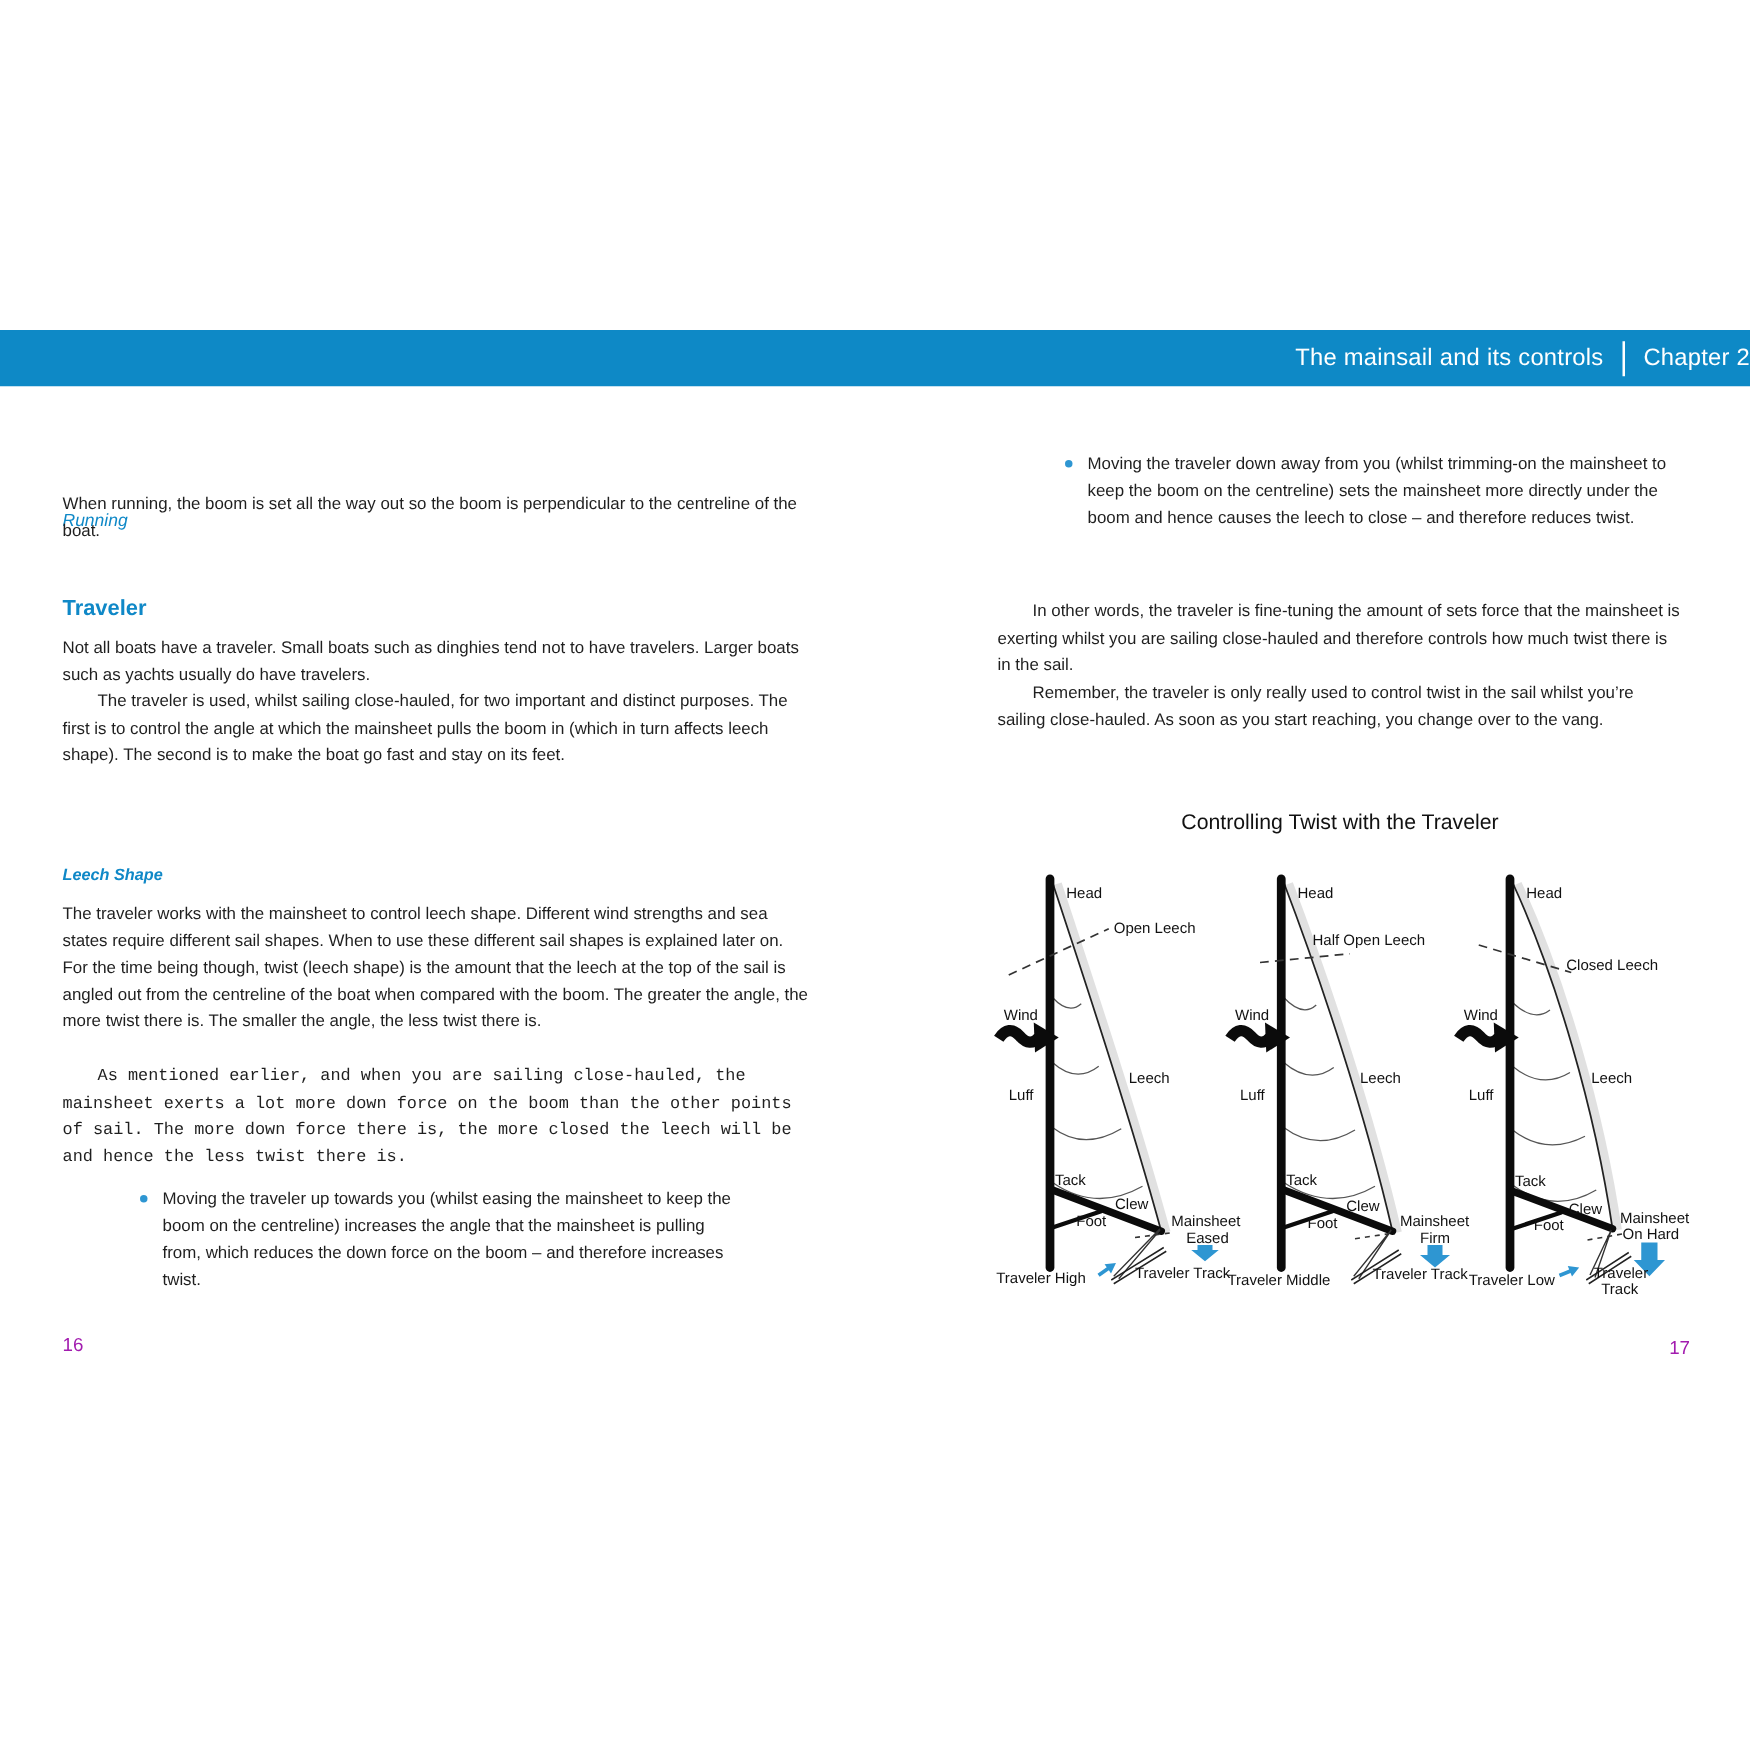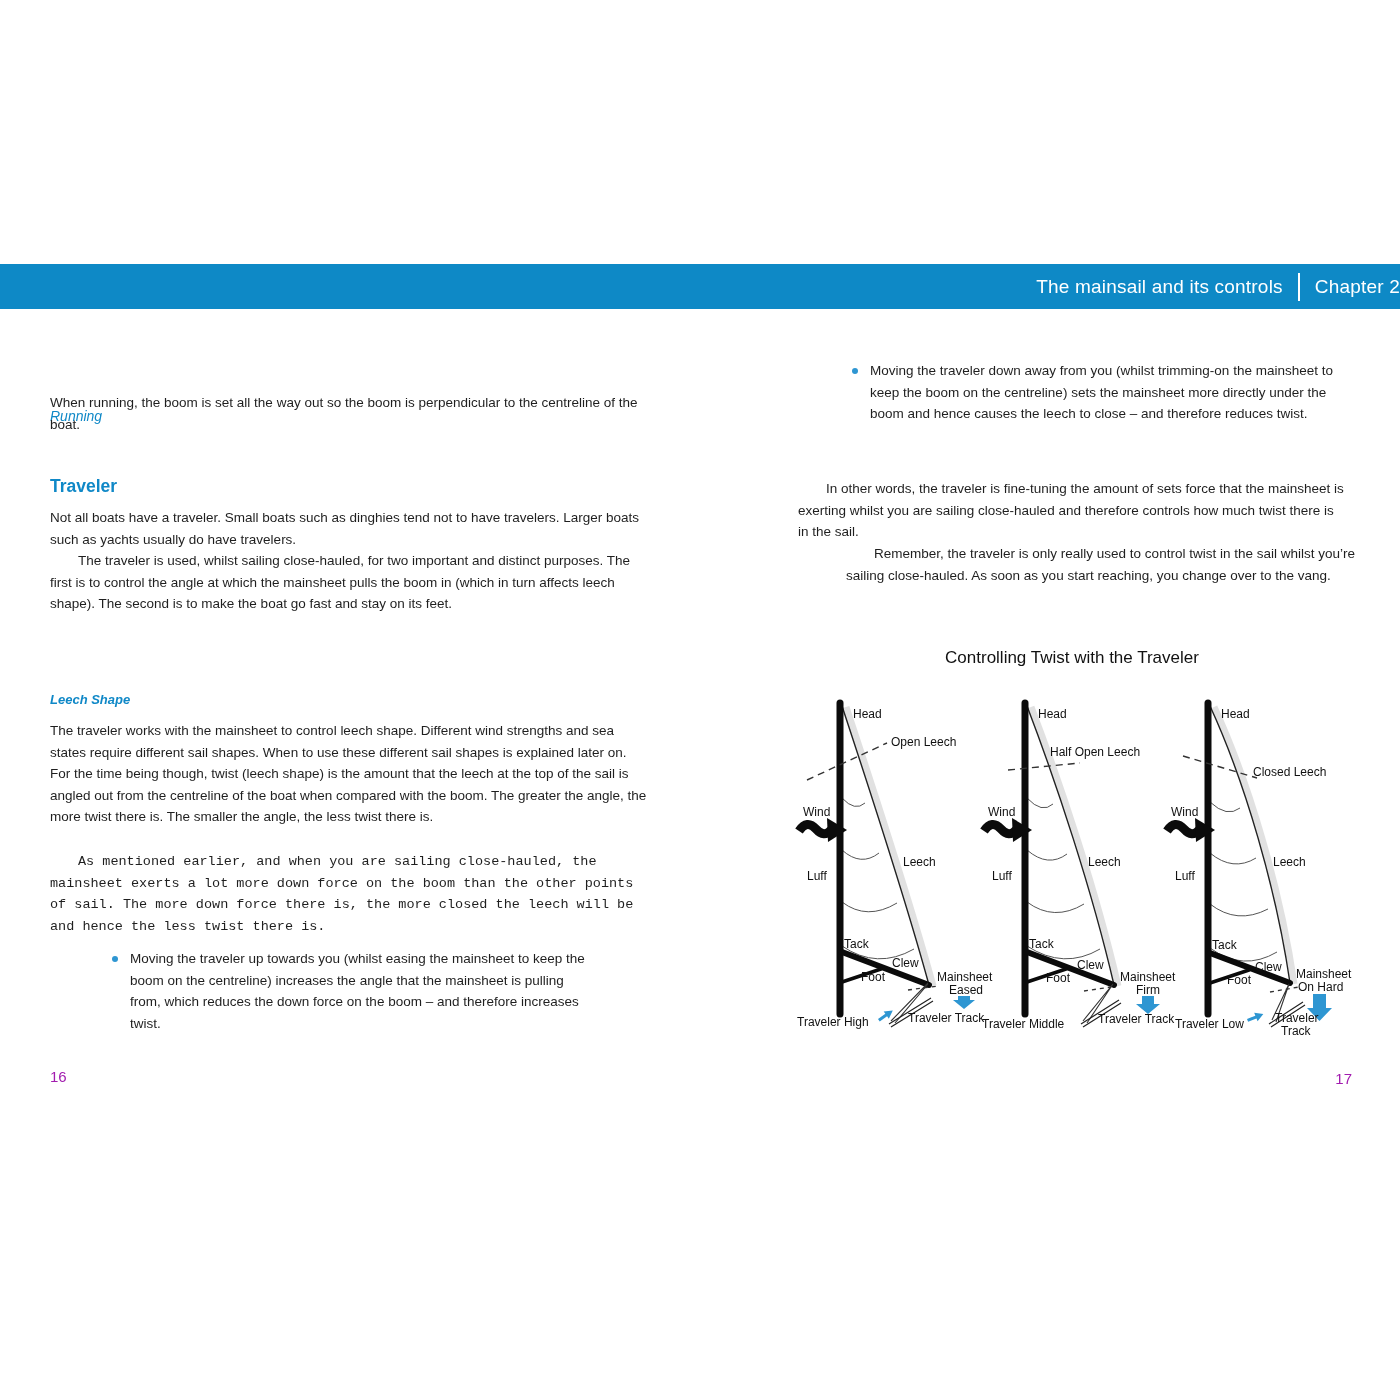--- a/index.html
+++ b/index.html
@@ -75,21 +75,21 @@
     <p class="bullet-text" style="margin-left:12px;width:468px;">Moving the traveler up towards you (whilst easing the mainsheet to keep the boom on the centreline) increases the angle that the mainsheet is pulling from, which reduces the down force on the boom – and therefore increases twist.</p>
   </div>
 
   <p class="abs pageno" style="left:50px;top:1068px;">16</p>
 
   <div class="abs bullet-row" style="left:852px;top:360px;width:500px;">
     <span class="dot"></span>
     <p class="bullet-text" style="margin-left:12px;width:478px;">Moving the traveler down away from you (whilst trimming-on the mainsheet to keep the boom on the centreline) sets the mainsheet more directly under the boom and hence causes the leech to close – and therefore reduces twist.</p>
   </div>
   <p class="abs body-p indent" style="left:798px;top:478px;width:548px;">In other words, the traveler is fine-tuning the amount of sets force that the mainsheet is exerting whilst you are sailing close-hauled and therefore controls how much twist there is in the sail.</p>
-  <p class="abs body-p indent" style="left:798px;top:543px;width:548px;margin-left:48px;">Remember, the traveler is only really used to control twist in the sail whilst you’re sailing close-hauled. As soon as you start reaching, you change over to the vang.</p>
+  <p class="abs body-p indent" style="left:798px;top:543px;width:548px;">Remember, the traveler is only really used to control twist in the sail whilst you’re sailing close-hauled. As soon as you start reaching, you change over to the vang.</p>
 
   <p class="abs diag-title" style="left:798px;top:648px;width:548px;">Controlling Twist with the Traveler</p>
 
   <svg class="sail" style="left:795px;" viewBox="0 0 205 350">
     <path class="leech-shadow" d="M47,16 C72,92 108,200 134,295" transform="translate(4,1)"></path>
     <path class="leech" d="M47,16 C72,92 108,200 134,295"></path>
     <path class="stripe" d="M47,108 Q60,122 70,113"></path>
     <path class="stripe" d="M47,160 Q66,177 84,163"></path>
     <path class="stripe" d="M47,212 Q72,231 102,213"></path>
     <path class="stripe" d="M47,256 Q82,280 119,259"></path>

